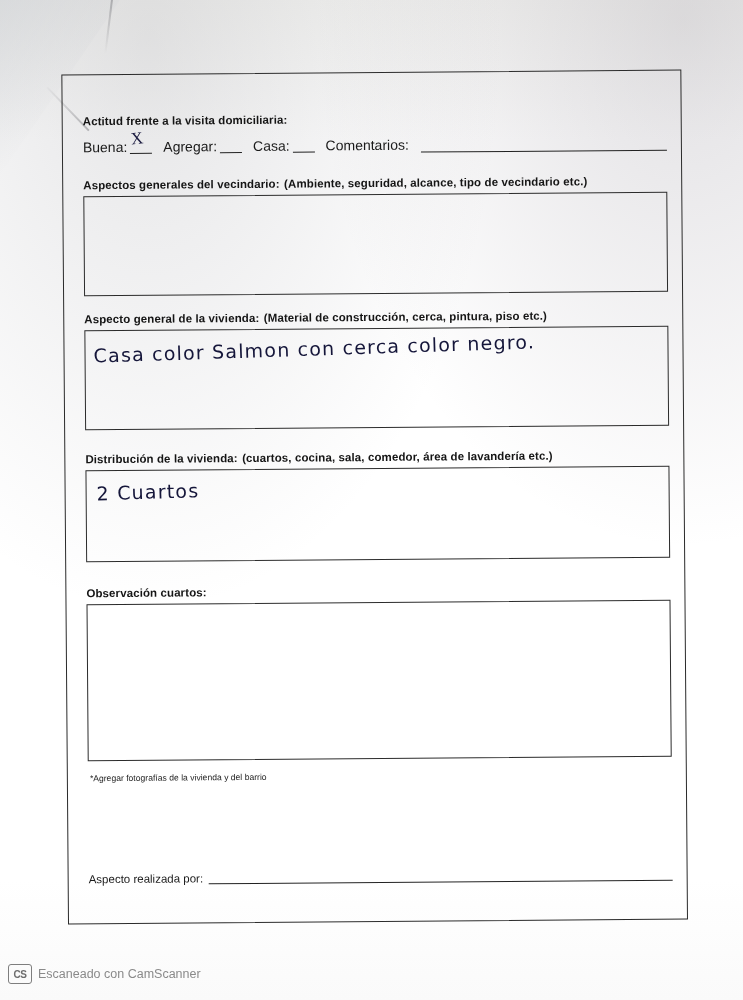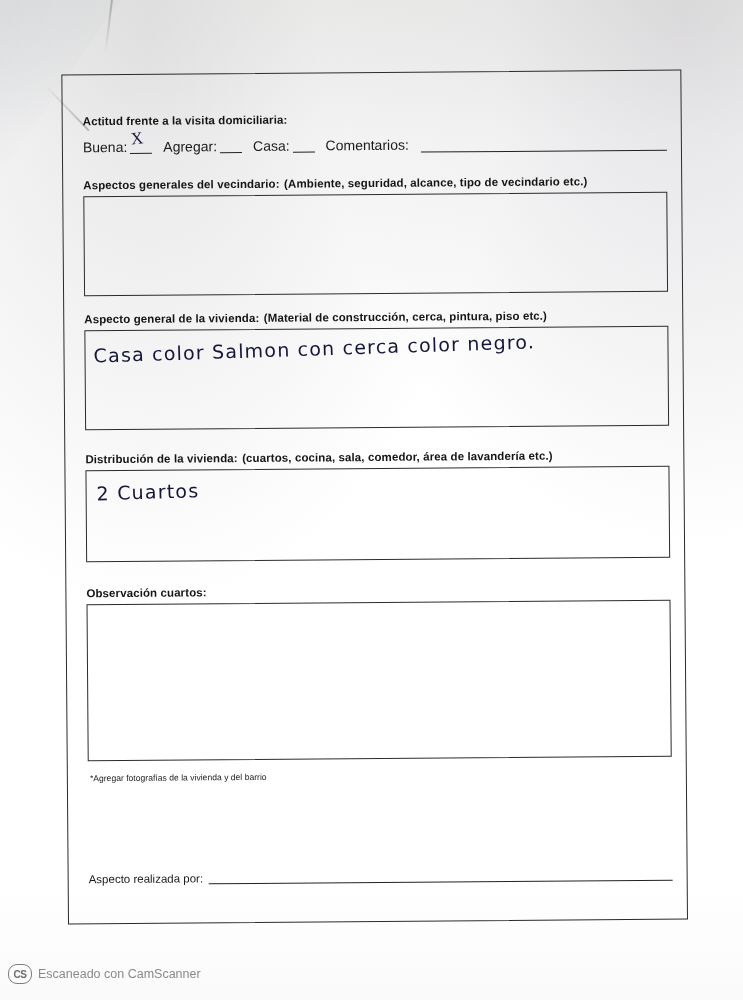--- a/index.html
+++ b/index.html
@@ -163,21 +163,21 @@
     position: absolute;
     left: 8px;
     bottom: 16px;
     display: flex;
     align-items: center;
     gap: 6px;
   }
   .cs-badge {
     width: 22px; height: 18px;
     border: 1.4px solid #7e7e7e;
-    border-radius: 9px;
+    border-radius: 3px;
     color: #6d6d6d;
     font-size: 10px;
     font-weight: bold;
     display: flex;
     align-items: center;
     justify-content: center;
     letter-spacing: -0.5px;
   }
   .cs-text {
     color: #8a8a8a;

